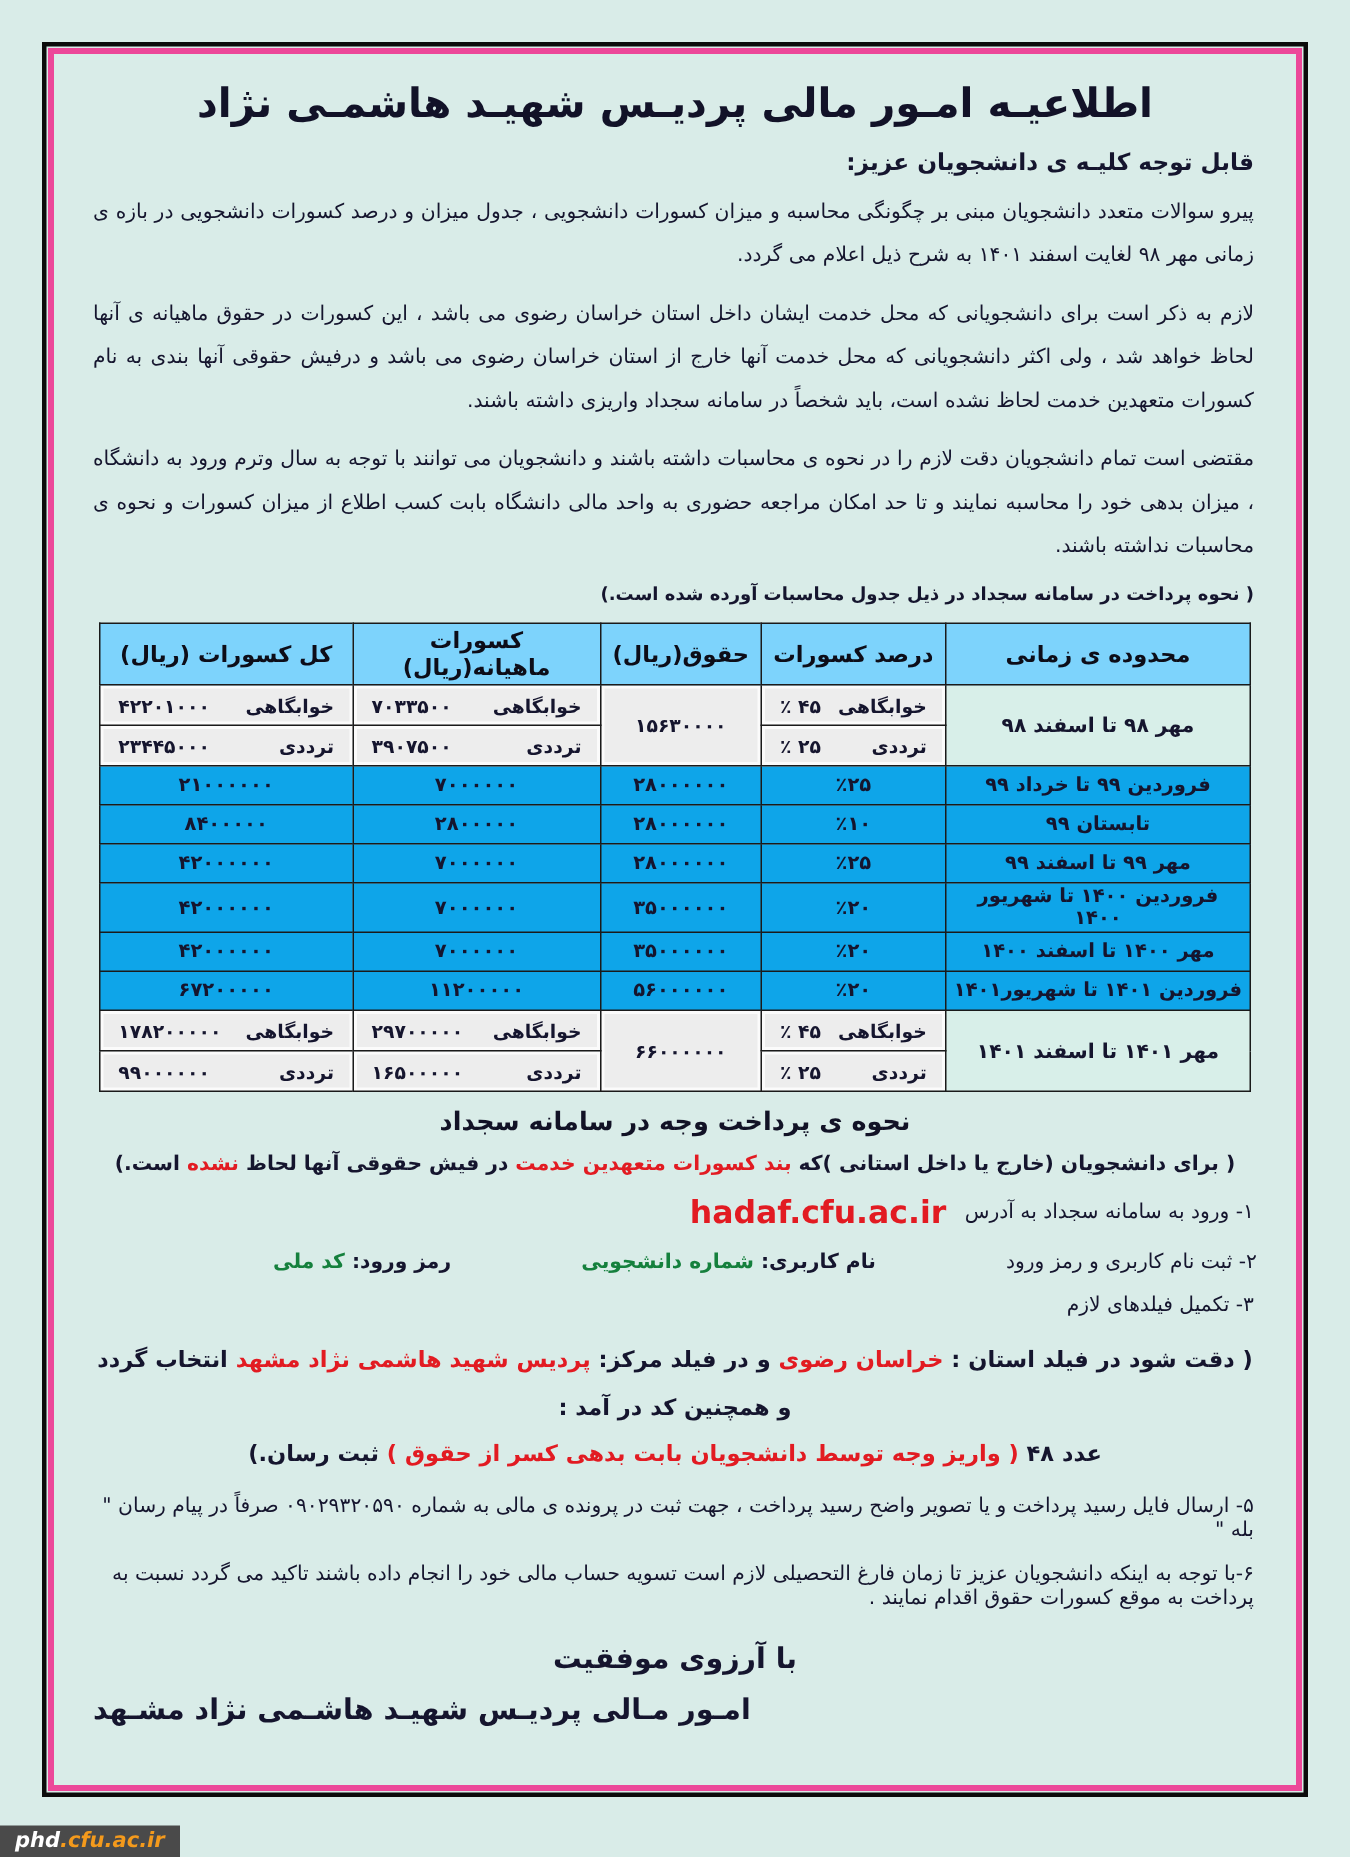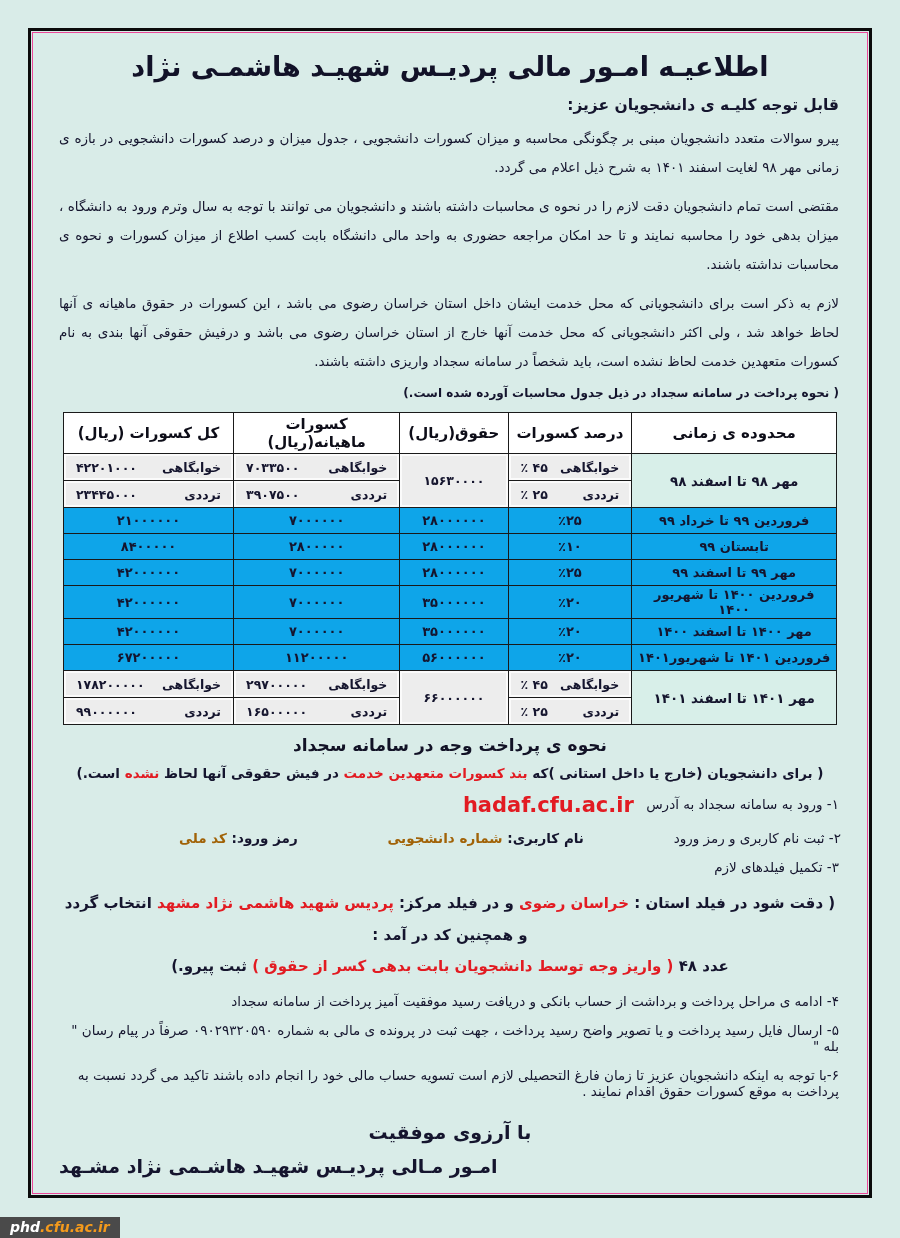--- a/index.html
+++ b/index.html
@@ -12,21 +12,21 @@
     overflow:hidden;
     direction:rtl;
   }
   .frame{
     position:absolute;
     top:28px;left:28px;right:28px;bottom:40px;
     border:3px solid #0b0b0b;
   }
   .frame-inner{
     position:absolute;inset:1px;
-    border:1px solid #ec4899;
+    border:4px solid #ec4899;
     padding:8px 26px 6px 26px;
     box-sizing:border-box;
   }
   .title{
     text-align:center;
     font-size:27px;
     font-weight:bold;
     letter-spacing:0px;
     margin:10px 0 14px 0;
     color:#121228;
@@ -52,21 +52,21 @@
   }
   table.kosoorat th, table.kosoorat td{
     border:1px solid #1a1a1a;
     text-align:center;
     vertical-align:middle;
     font-weight:bold;
     color:#15152e;
     padding:1px 4px;
   }
   table.kosoorat th{
-    background:#ffffff;
+    background:#7dd3fc;
     font-size:15px;
     height:38px;
     color:#0d0d18;
   }
   td.period{font-size:13.5px;background:#d8efe9;}
   td.numcell{font-size:13px;}
   td.sub{
     background:#ededed;
     box-shadow:inset 0 0 0 2px #fbfbfb;
     font-size:12.5px;
@@ -82,21 +82,21 @@
   col.c-monthly{width:21.5%;}
   col.c-total{width:22%;}
   
   .pay-heading{
     text-align:center;font-size:17px;font-weight:bold;margin:4px 0 10px 0;color:#121226;
   }
   .pay-note{
     text-align:center;font-size:13.5px;font-weight:bold;margin:0 0 12px 0;
   }
   .red{color:#e21b22;}
-  .blue{color:#a16207;}
+  .blue{color:#15803d;}
   .step{font-size:13.5px;margin:0 2px 13px 0;}
   .step .url{
     color:#e21b22;font-weight:bold;font-size:21px;
     direction:ltr;unicode-bidi:isolate;display:inline-block;
     margin:0 8px;vertical-align:middle;
   }
   .step2{
     display:flex;justify-content:space-between;align-items:baseline;
     padding-left:120px;margin-bottom:13px;font-size:13.5px;
   }
@@ -126,22 +126,22 @@
 <body>
 
 <div class="frame">
   <div class="frame-inner">
 
     <div class="title">اطلاعیـه  امـور مالی پردیـس شهیـد هاشمـی نژاد</div>
 
     <div class="salutation">قابل توجه کلیـه ی دانشجویان عزیز:</div>
 
     <p class="para">پیرو سوالات متعدد دانشجویان مبنی بر چگونگی محاسبه و میزان کسورات دانشجویی ، جدول میزان و درصد کسورات دانشجویی در بازه ی زمانی مهر ۹۸ لغایت اسفند ۱۴۰۱ به شرح ذیل اعلام می گردد.</p>
+    <p class="para">لازم به ذکر است برای دانشجویانی که محل خدمت ایشان داخل استان خراسان رضوی می باشد ، این کسورات در حقوق ماهیانه ی آنها لحاظ خواهد شد ، ولی اکثر دانشجویانی که محل خدمت آنها خارج از استان خراسان رضوی می باشد و درفیش حقوقی آنها بندی به نام کسورات متعهدین خدمت لحاظ نشده است، باید شخصاً در سامانه سجداد واریزی داشته باشند.</p>
     <p class="para">مقتضی است تمام دانشجویان دقت لازم را در نحوه ی محاسبات داشته باشند و دانشجویان می توانند با توجه به سال وترم ورود به دانشگاه ، میزان بدهی خود را محاسبه نمایند و تا حد امکان  مراجعه حضوری به واحد مالی دانشگاه بابت کسب اطلاع از میزان کسورات و نحوه ی محاسبات نداشته باشند.</p>
-    <p class="para">لازم به ذکر است برای دانشجویانی که محل خدمت ایشان داخل استان خراسان رضوی می باشد ، این کسورات در حقوق ماهیانه ی آنها لحاظ خواهد شد ، ولی اکثر دانشجویانی که محل خدمت آنها خارج از استان خراسان رضوی می باشد و درفیش حقوقی آنها بندی به نام کسورات متعهدین خدمت لحاظ نشده است، باید شخصاً در سامانه سجداد واریزی داشته باشند.</p>
     <div class="bold-note">( نحوه پرداخت در سامانه سجداد در ذیل جدول محاسبات آورده شده است.)</div>
 
     <table class="kosoorat">
       <colgroup>
         <col class="c-period">
           <col class="c-percent">
           <col class="c-salary">
           <col class="c-monthly">
           <col class="c-total">
       </colgroup>
@@ -302,24 +302,23 @@
       <span>۲- ثبت نام کاربری و رمز ورود</span>
       <span><b>نام کاربری:</b><b class="blue"> شماره دانشجویی</b></span>
       <span><b>رمز ورود:</b><b class="blue"> کد ملی</b></span>
     </div>
 
     <div class="step">۳- تکمیل  فیلدهای لازم</div>
 
     <div class="attention">
       <span>( دقت شود در فیلد استان : </span><span class="red">خراسان رضوی</span><span> و در فیلد مرکز: </span><span class="red">پردیس شهید هاشمی نژاد مشهد</span><span> انتخاب گردد و همچنین کد در آمد :</span>
       <br>
-      <span>عدد ۴۸ </span><span class="red">( واریز وجه توسط دانشجویان بابت بدهی کسر از حقوق )</span><span>  ثبت پیرو.)</span>
+      <span>عدد ۴۸ </span><span class="red">( واریز وجه توسط دانشجویان بابت بدهی کسر از حقوق )</span><span>  ثبت رسان.)</span>
     </div>
 
-    <div class="step">۴- ادامه ی مراحل پرداخت و برداشت از حساب بانکی و دریافت رسید موفقیت آمیز پرداخت از سامانه سجداد</div>
     <div class="step">۵- ارسال فایل رسید پرداخت و یا تصویر واضح رسید پرداخت ، جهت ثبت در پرونده ی مالی به شماره ۰۹۰۲۹۳۲۰۵۹۰ صرفاً در پیام رسان " بله "</div>
     <div class="step">۶-با توجه به اینکه دانشجویان عزیز تا زمان فارغ التحصیلی لازم است تسویه حساب مالی خود را انجام داده باشند تاکید می گردد نسبت به پرداخت به موقع کسورات حقوق اقدام نمایند .</div>
 
     <div class="footer-wish">با آرزوی موفقیت</div>
     <div class="footer-sign">امـور مـالی پردیـس شهیـد هاشـمی نژاد مشـهد</div>
 
   </div>
 </div>
 
 <div class="watermark">

